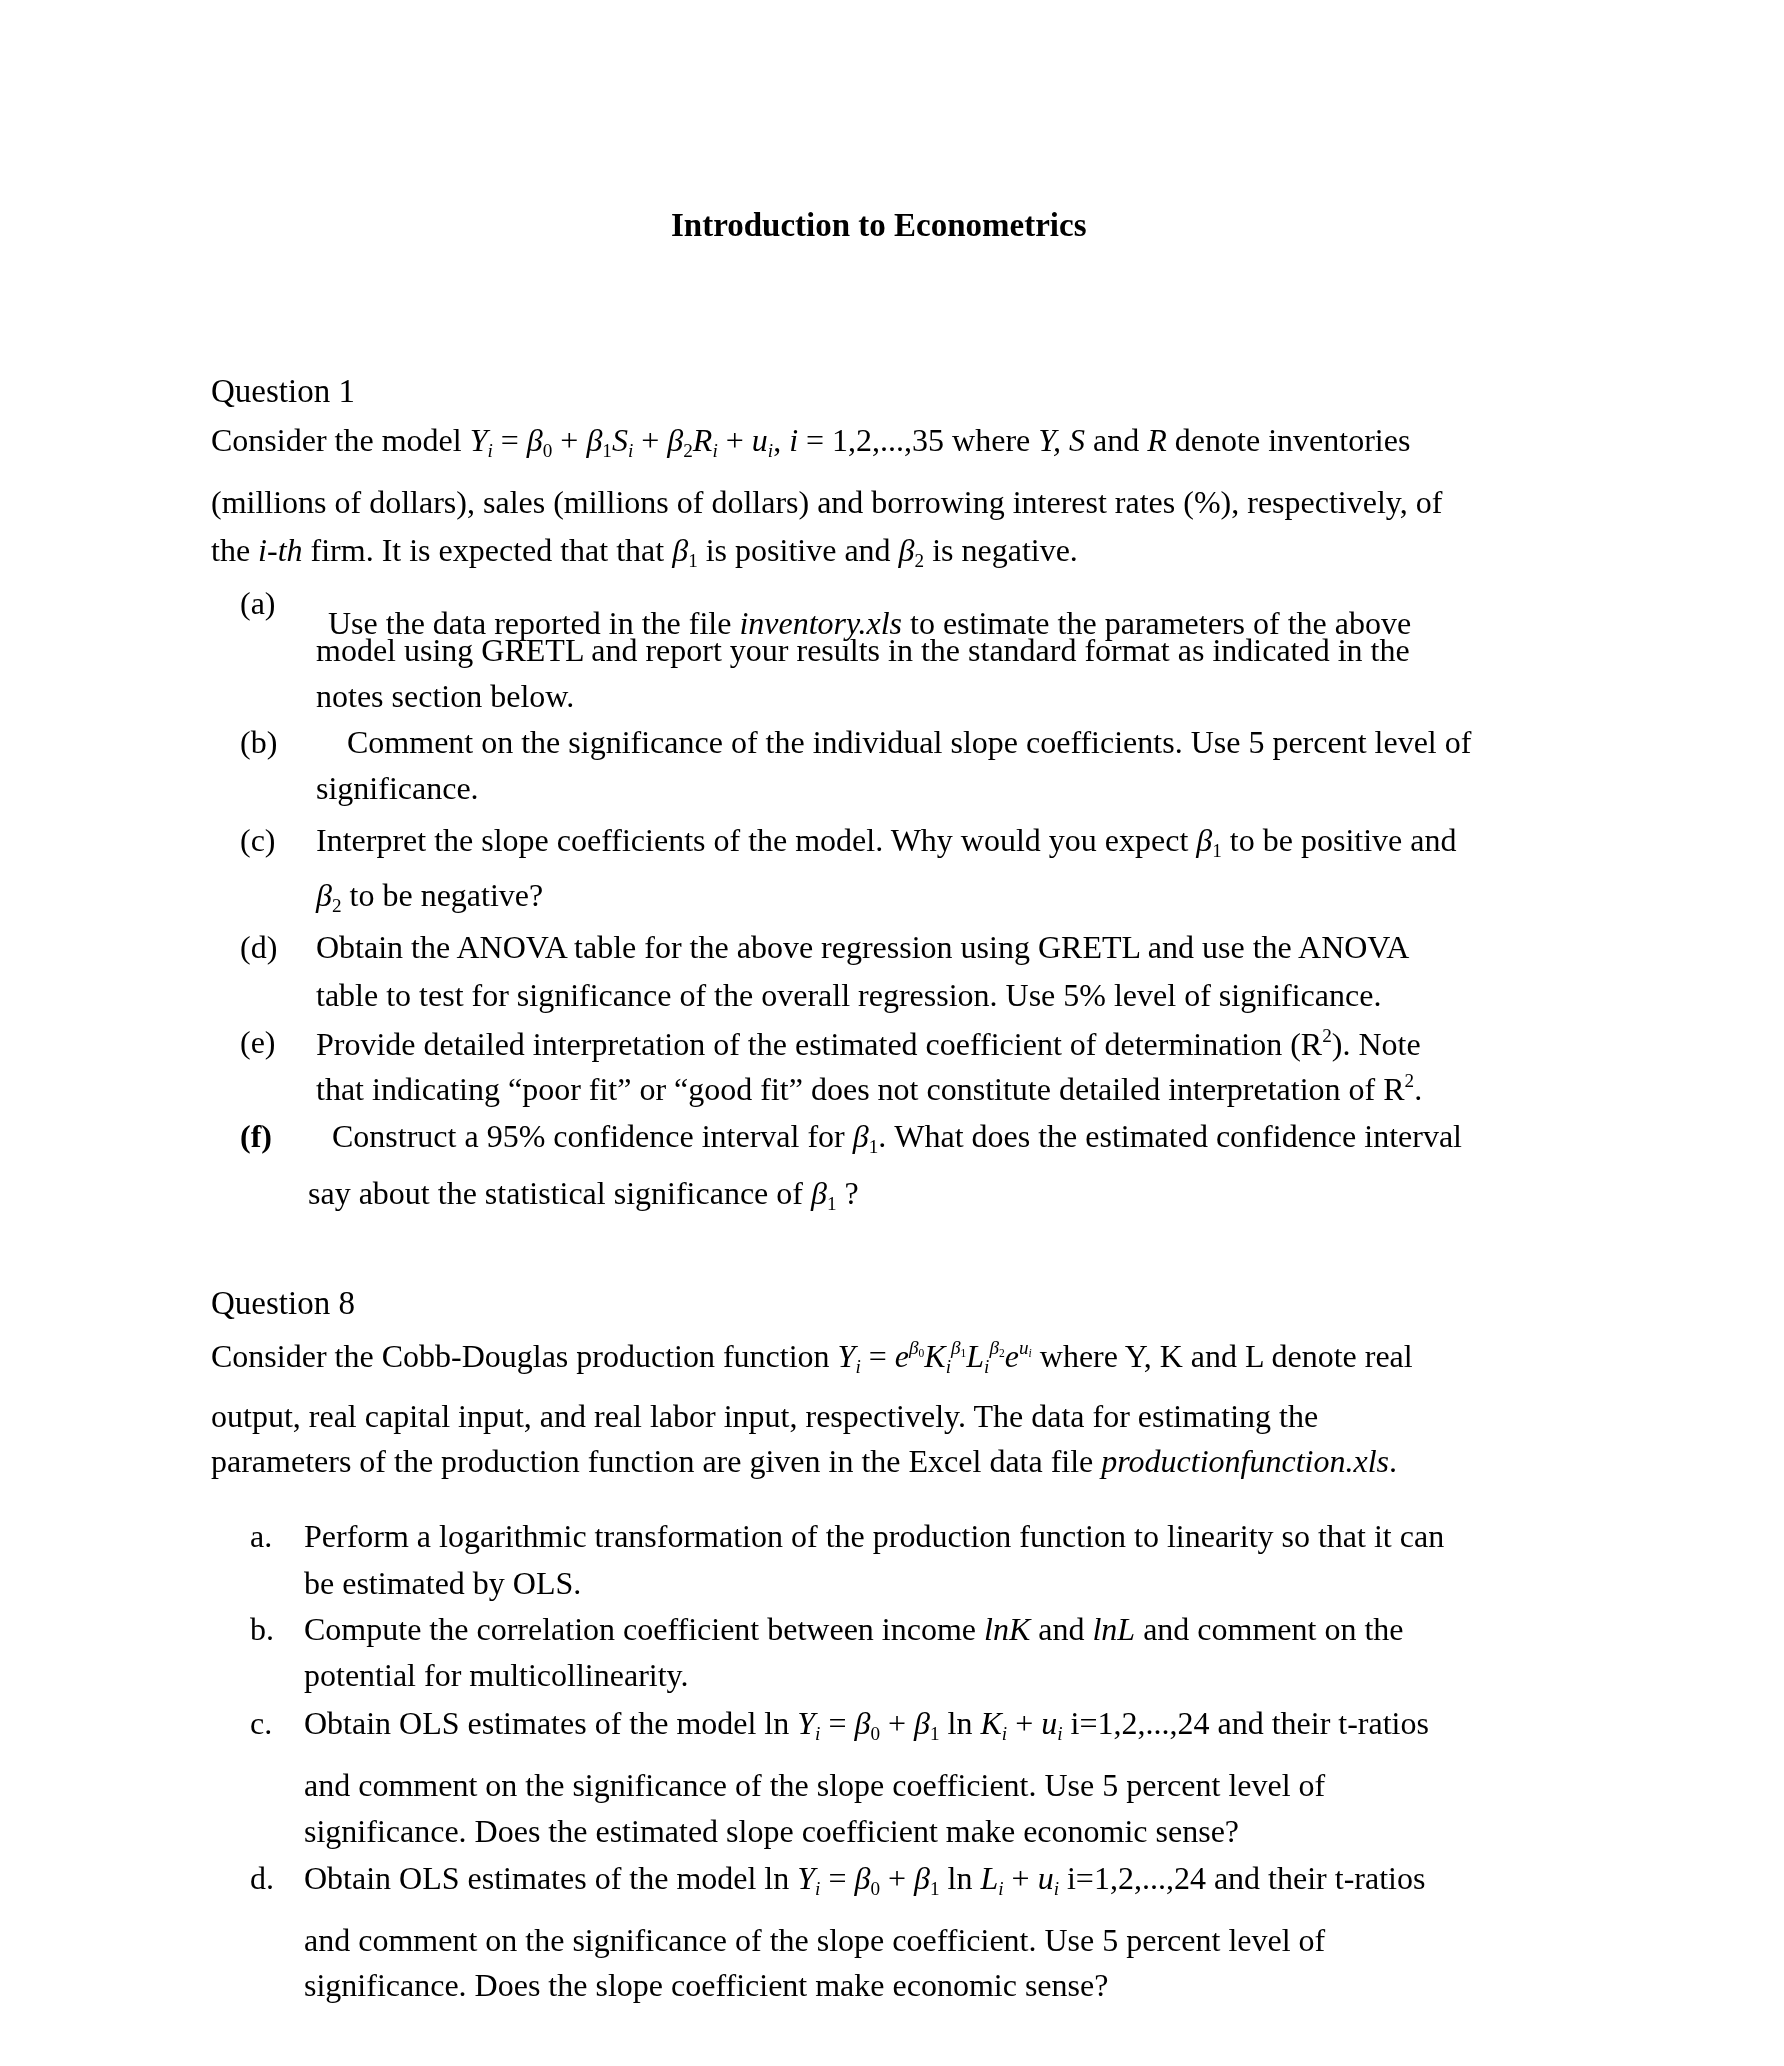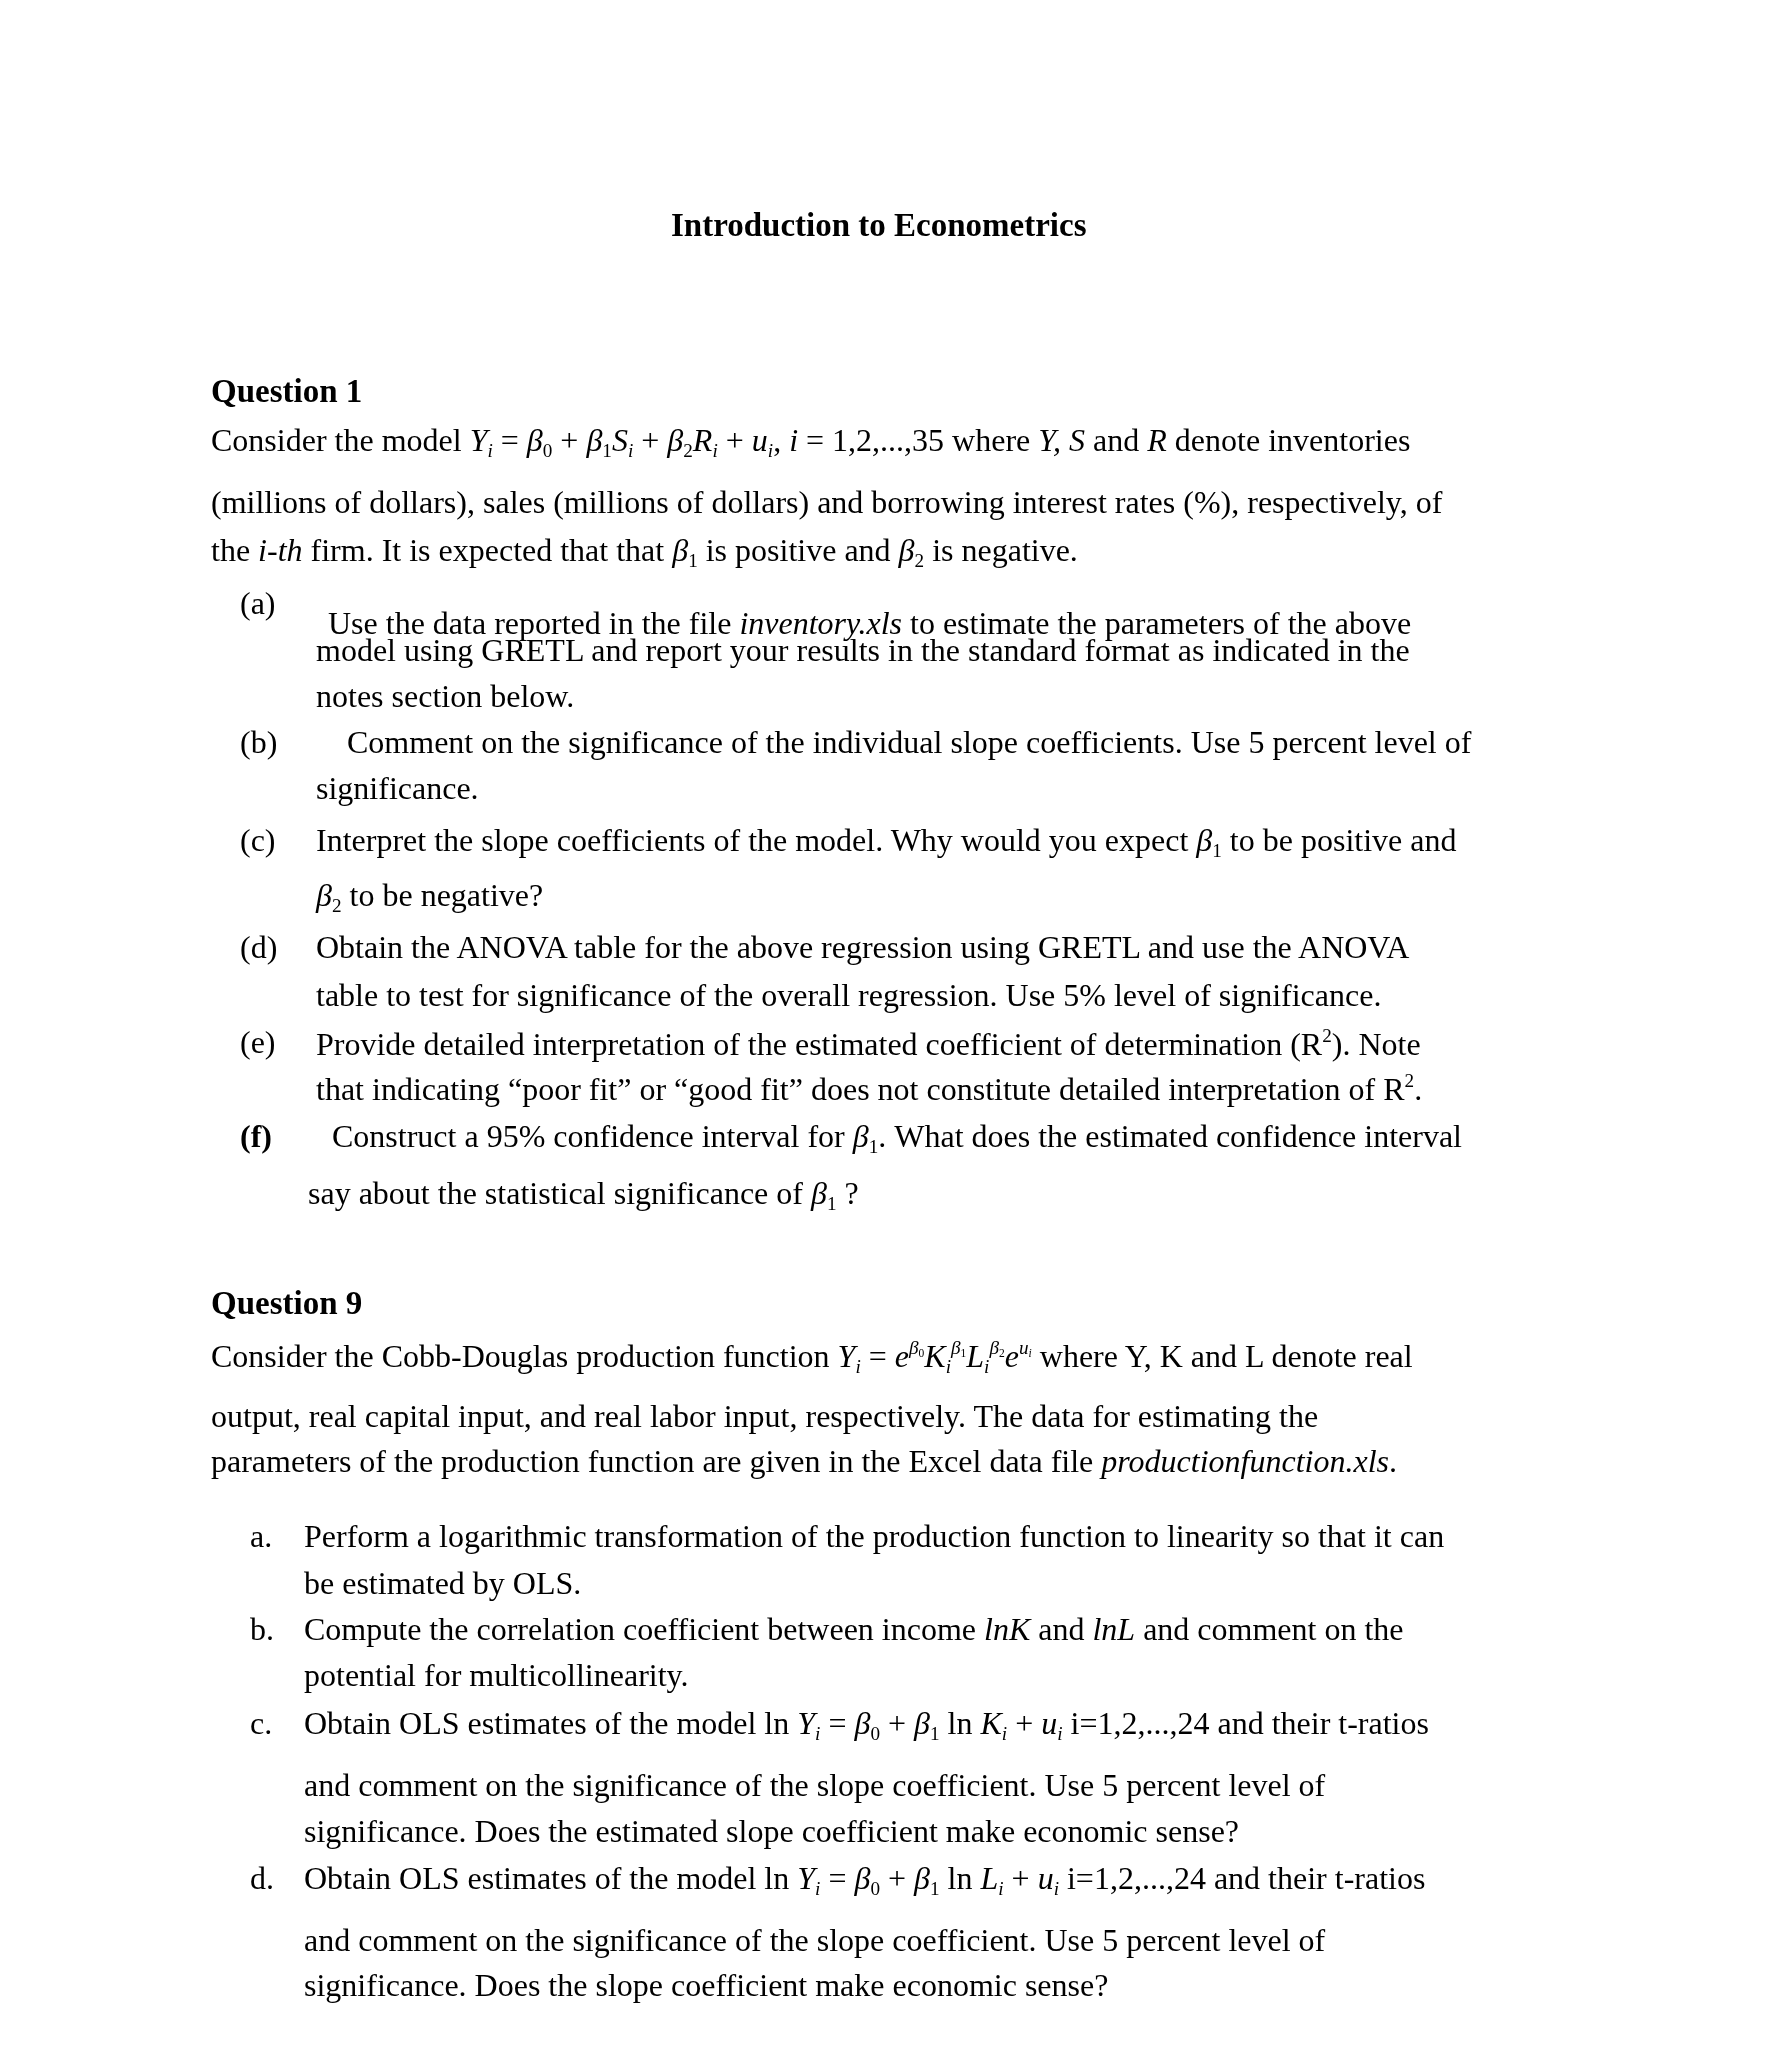--- a/index.html
+++ b/index.html
@@ -1,20 +1,20 @@
 <!DOCTYPE html>
 <html style="font-size:6.6px"><head>
 <meta charset="utf-8">
 <style>
   html, body { margin: 0; padding: 0; background: #ffffff; }
   body { width: 1784px; height: 2309px; position: relative; overflow: hidden;
          font-family: "Liberation Serif", "DejaVu Serif", serif; color: #000; }
   .line { position: absolute; white-space: nowrap; font-size: 32px; line-height: 1; }
   .title { font-weight: bold; font-size: 33px; text-align: center; }
-  .heading { font-weight: bold; font-size: 33px; }
+  .heading { font-weight: normal; font-size: 33px; }
   .bold { font-weight: bold; }
   .it { font-style: italic; }
   .math { font-style: italic; }
   sub { font-size: 0.6em; vertical-align: -0.3em; font-style: normal; }
   sup { font-size: 0.6em; vertical-align: 0.7em; }
   .upright { font-style: normal; }
 </style>
 </head>
 <body>
 
@@ -66,21 +66,21 @@
 </div>
 
 <div class="line bold" style="left:240px; top:1120px;">(f)</div>
 <div class="line" style="left:316px; top:1120px;margin-left:16px;">
   <span>Construct a 95% confidence interval for </span><span class="math"><span>β</span><sub>1</sub></span><span>. What does the estimated confidence interval</span>
 </div>
 <div class="line" style="left:308px; top:1177px;">
   <span>say about the statistical significance of </span><span class="math"><span>β</span><sub>1</sub></span><span> ?</span>
 </div>
 
-<div class="line heading" style="left:211px; top:1287px;">Question 9</div>
+<div class="line heading" style="left:211px; top:1287px;">Question 8</div>
 
 <div class="line" style="left:211px; top:1338px;">
   <span>Consider the Cobb-Douglas production function </span><span class="math"><span>Y</span><sub class="it">i</sub><span class="upright"> = </span><span>e</span><sup><span>β</span><sub>0</sub></sup><span>K</span><sub class="it">i</sub><sup><span>β</span><sub>1</sub></sup><span>L</span><sub class="it">i</sub><sup><span>β</span><sub>2</sub></sup><span>e</span><sup><span>u</span><sub class="it">i</sub></sup></span><span> where Y, K and L denote real</span>
 </div>
 <div class="line" style="left:211px; top:1400px;">output, real capital input, and real labor input, respectively. The data for estimating the</div>
 <div class="line" style="left:211px; top:1445px;">
   <span>parameters of the production function are given in the Excel data file </span><span class="it">productionfunction.xls</span><span>.</span>
 </div>
 
 <div class="line" style="left:250px; top:1520px;">a.</div>

